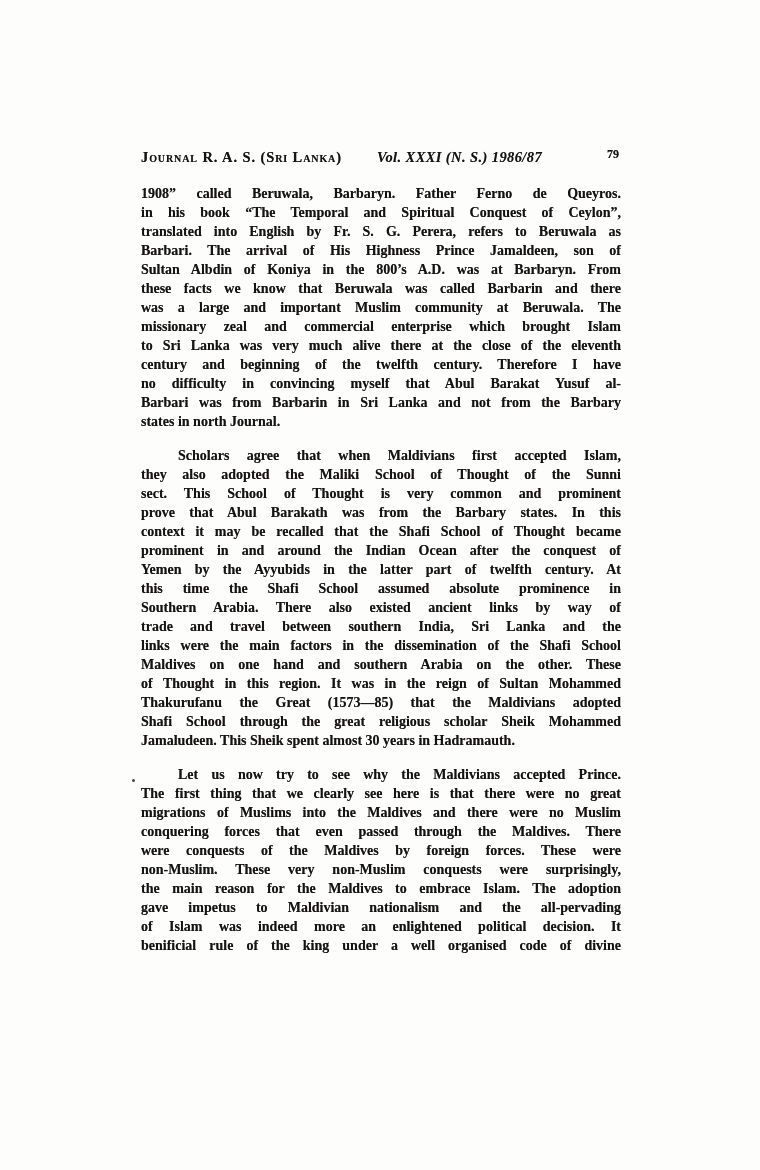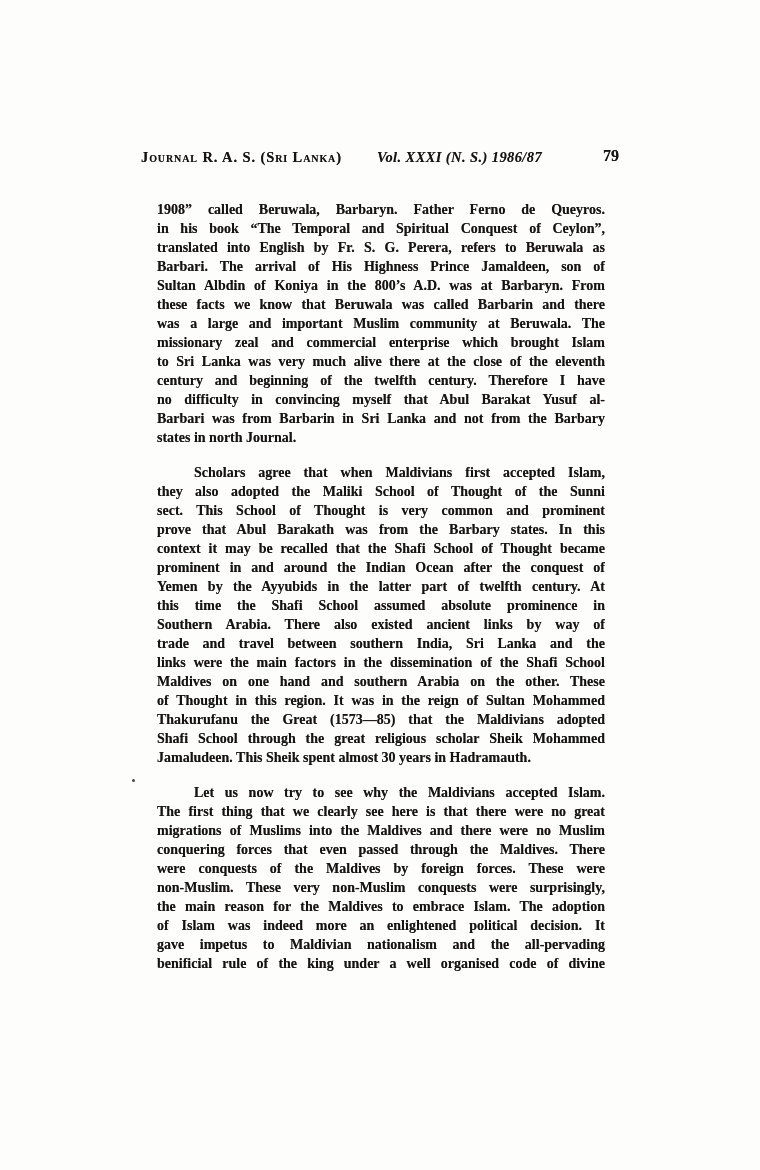--- a/index.html
+++ b/index.html
@@ -46,34 +46,34 @@
     font-weight: 700;
     font-size: 14.5px;
     letter-spacing: 0.4px;
     white-space: nowrap;
     text-shadow: 0 0 0.3px rgba(20,18,16,0.5);
   }
   .pageno {
     position: absolute;
     right: 2px; top: -2px;
     font-weight: 700;
-    font-size: 16px;
+    font-size: 12px;
     text-shadow: 0 0 0.4px rgba(20,18,16,0.6);
   }
   .text-block {
     position: absolute;
     left: 141px;
     top: 184px;
     width: 480px;
     font-size: 14px;
     font-weight: 700;
     line-height: 19px;
     text-shadow: 0 0 0.45px rgba(20,18,16,0.55);
   }
-  .para { margin: 16px; }
+  .para { margin: 0; }
   .para + .para { margin-top: 15px; }
   .line {
     text-align: justify;
     text-align-last: justify;
     white-space: normal;
     min-height: 19px;
   }
   .line.last {
     text-align-last: left;
   }
@@ -129,28 +129,28 @@
         <div class="line">Southern Arabia.  There also existed ancient links by way of</div>
         <div class="line">trade and travel between southern India, Sri Lanka and  the</div>
         <div class="line">links were the main factors in the dissemination of the Shafi School</div>
         <div class="line">Maldives on one hand and southern Arabia on the other.  These</div>
         <div class="line">of Thought in this region.  It was in the reign of Sultan Mohammed</div>
         <div class="line">Thakurufanu the Great (1573—85) that the Maldivians adopted</div>
         <div class="line">Shafi School through the great religious scholar Sheik Mohammed</div>
         <div class="line last">Jamaludeen.  This Sheik spent almost 30 years in Hadramauth.</div>
       </div>
       <div class="para indent">
-        <div class="line first">Let us now try to see why the Maldivians accepted Islam.</div>
+        <div class="line first">Let us now try to see why the Maldivians accepted Prince.</div>
         <div class="line">The first thing that we clearly see here is that there were no great</div>
         <div class="line">migrations of Muslims into the Maldives and there were no Muslim</div>
         <div class="line">conquering forces that even passed through the Maldives.  There</div>
         <div class="line">were conquests of the Maldives by foreign forces.  These were</div>
         <div class="line">non-Muslim.  These very non-Muslim conquests were surprisingly,</div>
         <div class="line">the main reason for the Maldives to embrace Islam.  The adoption</div>
+        <div class="line">gave impetus to Maldivian nationalism and  the  all-pervading</div>
         <div class="line">of Islam was indeed more an enlightened political decision.  It</div>
-        <div class="line">gave impetus to Maldivian nationalism and  the  all-pervading</div>
         <div class="line">benificial rule of the king under a well organised code of divine</div>
       </div>
     </main>
 
   <span class="speck"></span>
 
 </div>
 
 </body></html>

